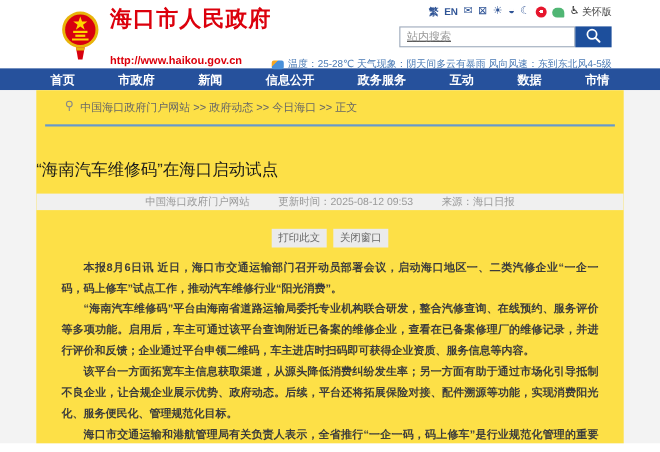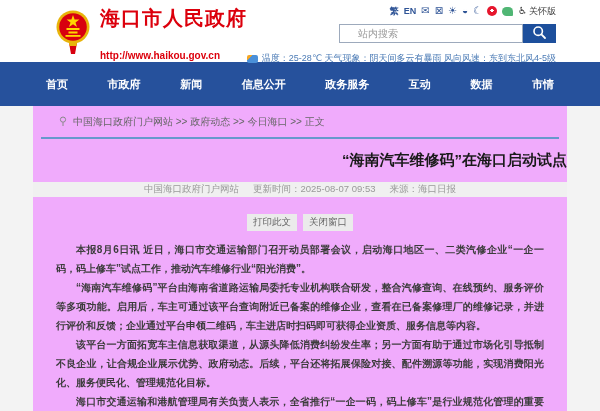--- a/index.html
+++ b/index.html
@@ -20,42 +20,42 @@
   .utility .txt{font-weight:bold;color:#2f5496;}
   .utility .glyph{font-size:10px;color:#2f5496;line-height:10px;}
   .icon-weibo{display:inline-block;width:10px;height:10px;border-radius:50%;
               background:radial-gradient(circle at 50% 45%, #ffffff 0 1.6px, #e6162d 1.7px);}
   .icon-wechat{display:inline-block;width:11px;height:9px;background:#50b674;
                border-radius:5px 5px 1px 5px;}
   .care{display:flex;align-items:center;gap:2px;color:#444;}
   .care .glyph{color:#333;}
   .search-row{position:absolute;top:24px;right:44px;display:flex;}
   .search-input{width:146px;height:17px;border:1px solid #9daabc;font-size:10px;
-                padding:0 18px;color:#333;outline:none;}
+                padding:0 6px;color:#333;outline:none;text-decoration:underline;}
   .search-input::placeholder{color:#999;}
   .search-btn{width:33px;height:19px;background:#1d4f9c;border:none;display:flex;
               align-items:center;justify-content:center;cursor:pointer;padding:0;}
   .weather{position:absolute;top:52px;right:44px;display:flex;align-items:center;gap:4px;
            font-size:9px;color:#4a7ab5;white-space:nowrap;}
   .icon-weather{display:inline-block;width:11px;height:8px;border-radius:2px;
                 background:linear-gradient(135deg,#f5a623 0 30%,#4a90d9 30%);}
   
-  .nav{width:600px;height:44px;background:#26519c;display:flex;align-items:center;
+  .nav{width:600px;height:20px;background:#26519c;display:flex;align-items:center;
        justify-content:space-between;padding:0 46px;box-sizing:border-box;}
   .nav-item{color:#ffffff;font-size:11px;font-weight:bold;cursor:pointer;white-space:nowrap;}
   
   .page-bg{position:relative;width:600px;height:321px;background:#f3f3f3;}
-  .card{position:absolute;left:33px;top:0;width:534px;height:321px;background:#f0abfc;
+  .card{position:absolute;left:33px;top:0;width:534px;height:321px;background:#fde047;
         overflow:hidden;box-sizing:border-box;}
   .breadcrumb{display:flex;align-items:center;gap:6px;padding:9px 0 0 26px;
               font-size:10px;color:#666;cursor:pointer;}
   .sep{height:2px;background:#6699cc;margin:8px 8px 0 8px;}
-  .article-title{margin-top:12px;text-align:right;font-size:15px;font-weight:bold;color:#1a1a1a;}
+  .article-title{margin-top:30px;text-align:left;font-size:15px;font-weight:normal;color:#1a1a1a;}
   .meta-band{margin-top:12px;height:15px;background:#f0f0f0;display:flex;align-items:center;
-             justify-content:center;gap:14px;font-size:9.5px;color:#999;}
+             justify-content:center;gap:26px;font-size:9.5px;color:#999;}
   .actions{margin-top:17px;display:flex;justify-content:center;gap:6px;}
   .action-btn{font-size:9.5px;color:#666;background:#ebebeb;border:none;padding:2px 6px;
               cursor:pointer;font-family:inherit;}
   .article-body{padding:9px 23px 0 23px;font-size:10px;line-height:19px;color:#3c3c3c;
                 font-weight:bold;text-align:justify;}
   .article-body p{margin:0;text-indent:2em;}
 </style>
 </head>
 <body>
 
@@ -137,21 +137,21 @@
       </span>
       <span>中国海口政府门户网站 &gt;&gt; 政府动态 &gt;&gt; 今日海口 &gt;&gt; 正文</span>
     </div>
 
     <div class="sep"></div>
 
     <div class="article-title">“海南汽车维修码”在海口启动试点</div>
 
     <div class="meta-band">
       <span>中国海口政府门户网站</span>
-      <span>更新时间：2025-08-07 09:53</span>
+      <span>更新时间：2025-08-12 09:53</span>
       <span>来源：海口日报</span>
     </div>
 
     <div class="actions">
       <button class="action-btn">打印此文</button>
       <button class="action-btn">关闭窗口</button>
     </div>
 
     <div class="article-body">
       <p>本报8月6日讯  近日，海口市交通运输部门召开动员部署会议，启动海口地区一、二类汽修企业“一企一码，码上修车”试点工作，推动汽车维修行业“阳光消费”。</p>

